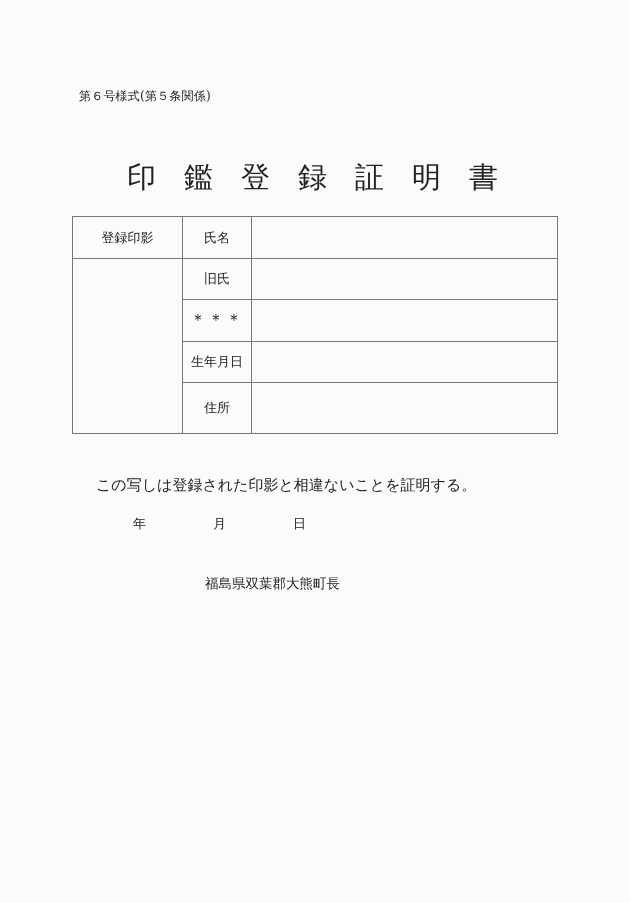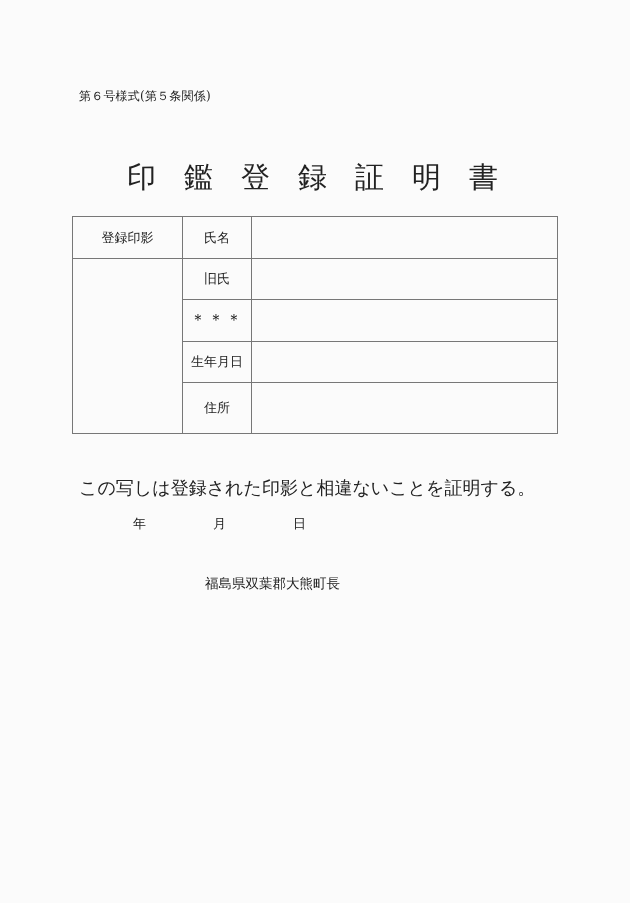--- a/index.html
+++ b/index.html
@@ -57,23 +57,23 @@
     tr.r2 td { height: 40px; }
     tr.r3 td { height: 41px; }
     tr.r4 td { height: 40px; }
     tr.r5 td { height: 50px; margin-top: 36px; }
     .stars {
       font-size: 16px;
       letter-spacing: 2px;
     }
     .certify-text {
       position: absolute;
-      left: 79px;
+      left: 96px;
       top: 476px;
-      font-size: 18px;
+      font-size: 15px;
       white-space: nowrap;
       text-align: right;
     }
     .date-line {
       position: absolute;
       top: 515px;
       font-size: 13px;
     }
     .mayor {
       position: absolute;

